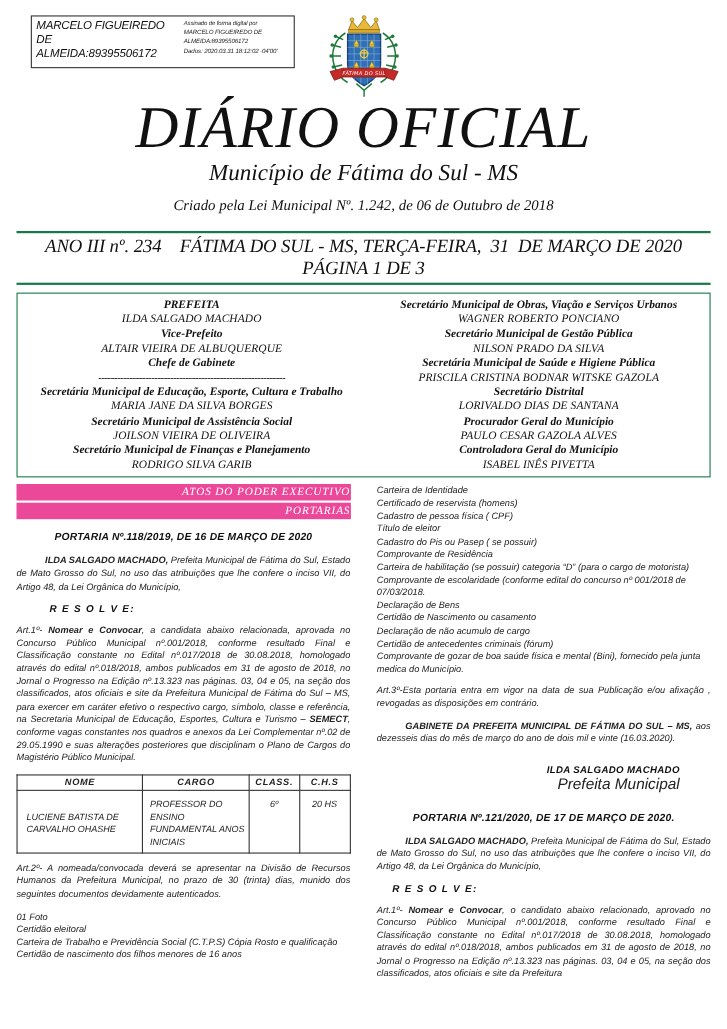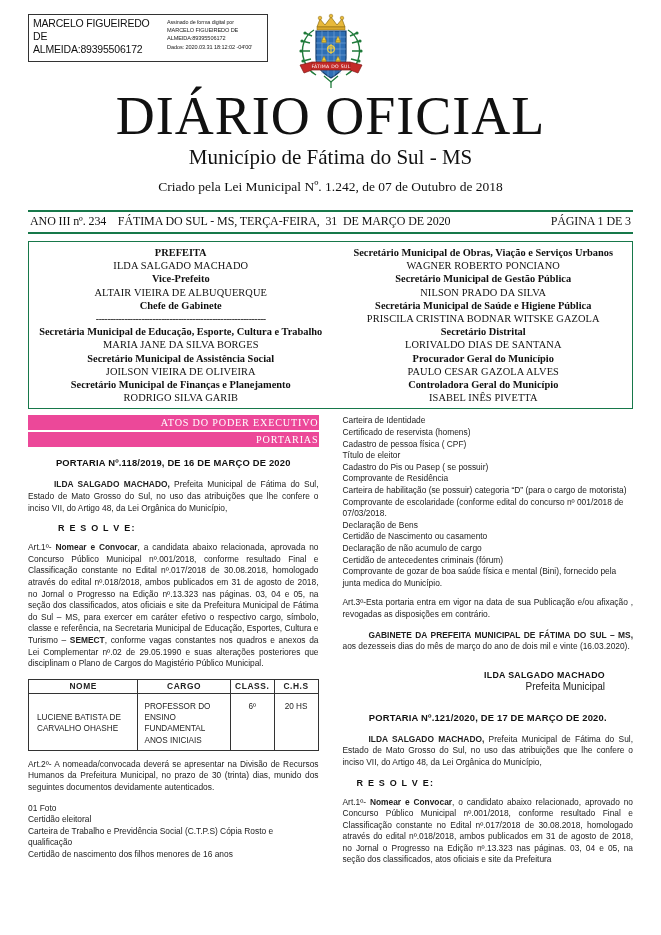--- a/index.html
+++ b/index.html
@@ -13,21 +13,22 @@
     font-family: "Liberation Sans", sans-serif;
     color: #1a1a1a;
     position: relative;
     overflow: hidden;
   }
   .page {
     position: relative;
     width: 661px;
     height: 738px;
     box-sizing: border-box;
-    padding: 0 28px;
+    padding: 0 15px;
+    font-style: italic;
   }
 
   
   .sig-stamp {
     position: absolute;
     left: 28px;
     top: 14px;
     width: 240px;
     height: 48px;
     border: 1px solid #333;
@@ -99,23 +100,24 @@
   
   .edition-bar {
     margin-top: 13px;
     border-top: 2px solid #17784a;
     border-bottom: 2px solid #17784a;
     padding: 2px 2px 3px 2px;
     display: flex;
     justify-content: space-between;
     align-items: center;
     font-family: "Liberation Serif", serif;
-    font-size: 12px;
+    font-size: 17px;
     letter-spacing: -0.1px;
     color: #111;
+    flex-direction: column;
   }
   .edition-left { white-space: pre; }
   .edition-right { white-space: nowrap; }
 
   
   .officials {
     margin-top: 7px;
     border: 1.6px solid #17784a;
     display: flex;
     box-sizing: border-box;
@@ -241,21 +243,21 @@
     padding-right: 28px;
   }
   .sign-name {
     font-weight: bold;
     font-size: 8.8px;
     line-height: 12px;
     letter-spacing: 0.3px;
     color: #111;
   }
   .sign-role {
-    font-size: 10px;
+    font-size: 14px;
     line-height: 12px;
     color: #222;
   }
   .spacer-sm { height: 8px; }
   .spacer-md { height: 14px; }
 </style>
 </head>
 <body>
 
 <div class="page">
@@ -335,21 +337,21 @@
       <text x="39" y="58.4" text-anchor="middle" font-family="DejaVu Sans, sans-serif" font-size="4.6" fill="#ffffff" letter-spacing="0.3">FÁTIMA DO SUL</text>
 
       <path d="M32 66 L39 72 L46 66" fill="none" stroke="#1f7a3a" stroke-width="1.3"></path>
       <path d="M39 72 V78" stroke="#1f7a3a" stroke-width="1.3"></path>
     </svg>
   </div>
 
   <div class="masthead">
     <div class="do-title">DIÁRIO OFICIAL</div>
     <div class="do-sub">Município de Fátima do Sul - MS</div>
-    <div class="do-law">Criado pela Lei Municipal Nº. 1.242, de 07 de Outubro de 2018</div>
+    <div class="do-law">Criado pela Lei Municipal Nº. 1.242, de 06 de Outubro de 2018</div>
   </div>
 
   <div class="edition-bar">
     <div class="edition-left">ANO III nº. 234    FÁTIMA DO SUL - MS, TERÇA-FEIRA,  31  DE MARÇO DE 2020</div>
     <div class="edition-right">PÁGINA 1 DE 3</div>
   </div>
 
   <div class="officials">
     <div class="officials-col left">
       <div class="off-role">PREFEITA</div>

